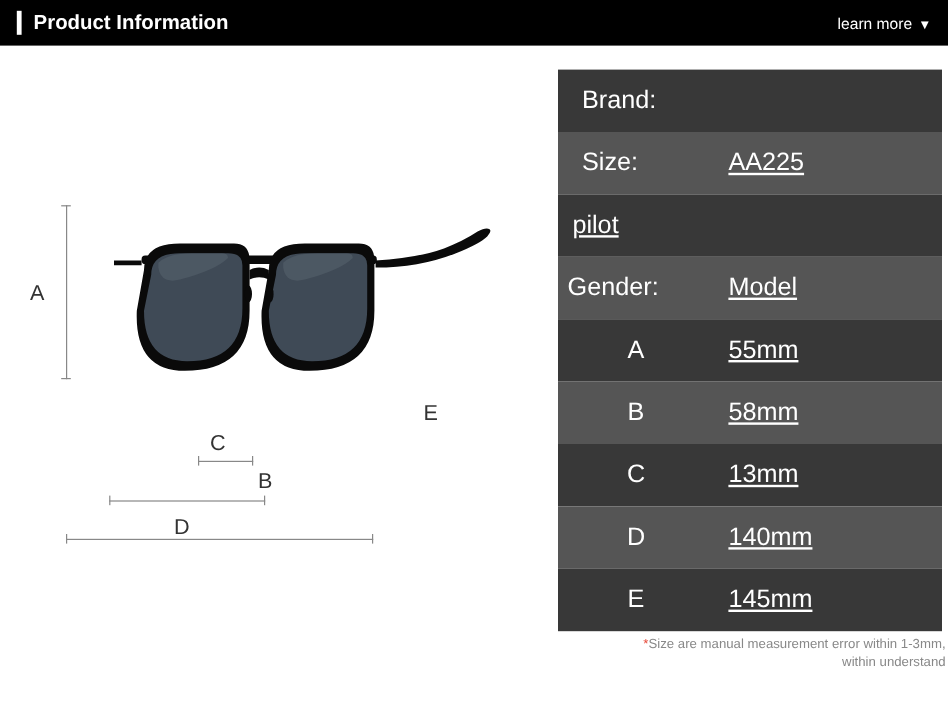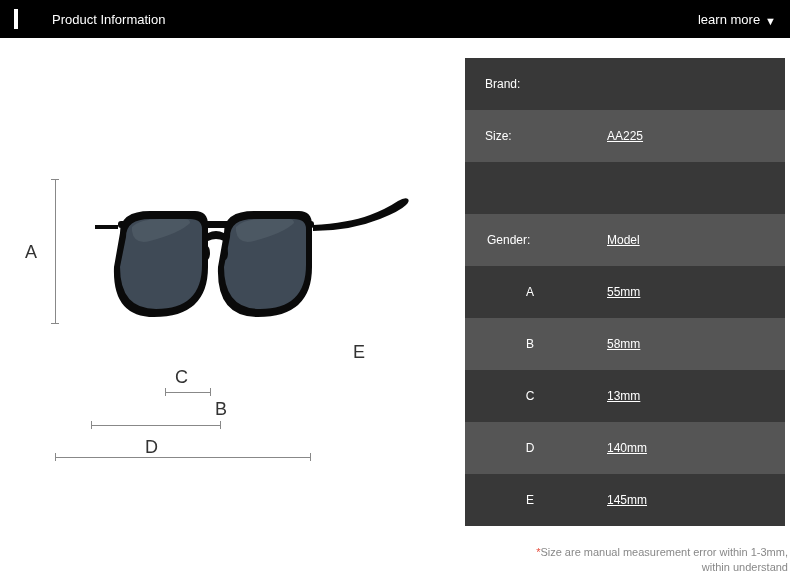--- a/index.html
+++ b/index.html
@@ -23,23 +23,22 @@
       display: flex;
       align-items: center;
     }
     .header-bar {
       width: 4px;
       height: 20px;
       background: #ffffff;
       margin-right: 10px;
     }
     .header-title {
-      font-size: 13px;
-      font-weight: 400;
-      margin-left: 24px;
+      font-size: 17px;
+      font-weight: 700;
     }
     .learn-more {
       font-size: 13px;
       display: flex;
       align-items: flex-end;
       cursor: pointer;
     }
     .dropdown-arrow {
       margin-left: 5px;
       font-size: 11px;
@@ -113,40 +112,40 @@
     .dim-e { left: 338px; top: 175px; }
     .spec-table {
       width: 320px;
       margin-right: 5px;
     }
     .spec-row {
       display: flex;
       align-items: center;
       height: 52px;
       color: #ffffff;
-      font-size: 12px;
+      font-size: 21px;
     }
     .spec-row:nth-child(odd) { background: #383838; }
     .spec-row:nth-child(even) { background: #555555; }
     .spec-label {
       width: 130px;
       padding-left: 20px;
       text-align: left;
     }
     .spec-label.center { text-align: center; padding-left: 0; }
     .spec-value {
       flex: 1;
       padding-left: 12px;
       text-decoration: underline;
     }
     .disclaimer {
       font-size: 11px;
       color: #888;
       text-align: right;
-      padding: 19px 2px 0 0;
+      padding: 4px 2px 0 0;
       line-height: 1.4;
     }
     .disclaimer .star { color: #e74c3c; }
   </style>
 </head>
 <body>
 
 <div class="header">
   <div class="header-left">
     <div class="header-bar"></div>
@@ -216,23 +215,24 @@
     <div class="spec-table">
       <div class="spec-row">
         <div class="spec-label">Brand:</div>
         <div class="spec-value"></div>
       </div>
       <div class="spec-row">
         <div class="spec-label">Size:</div>
         <div class="spec-value">AA225</div>
       </div>
       <div class="spec-row">
-      </div>
-      <div class="spec-row">
-        <div class="spec-label" style="padding-left:22px;">Gender:</div>
+        <div class="spec-value">pilot</div>
+      </div>
+      <div class="spec-row">
+        <div class="spec-label" style="padding-left:8px;">Gender:</div>
         <div class="spec-value">Model</div>
       </div>
       <div class="spec-row">
         <div class="spec-label center">A</div>
         <div class="spec-value">55mm</div>
       </div>
       <div class="spec-row">
         <div class="spec-label center">B</div>
         <div class="spec-value">58mm</div>
       </div>

